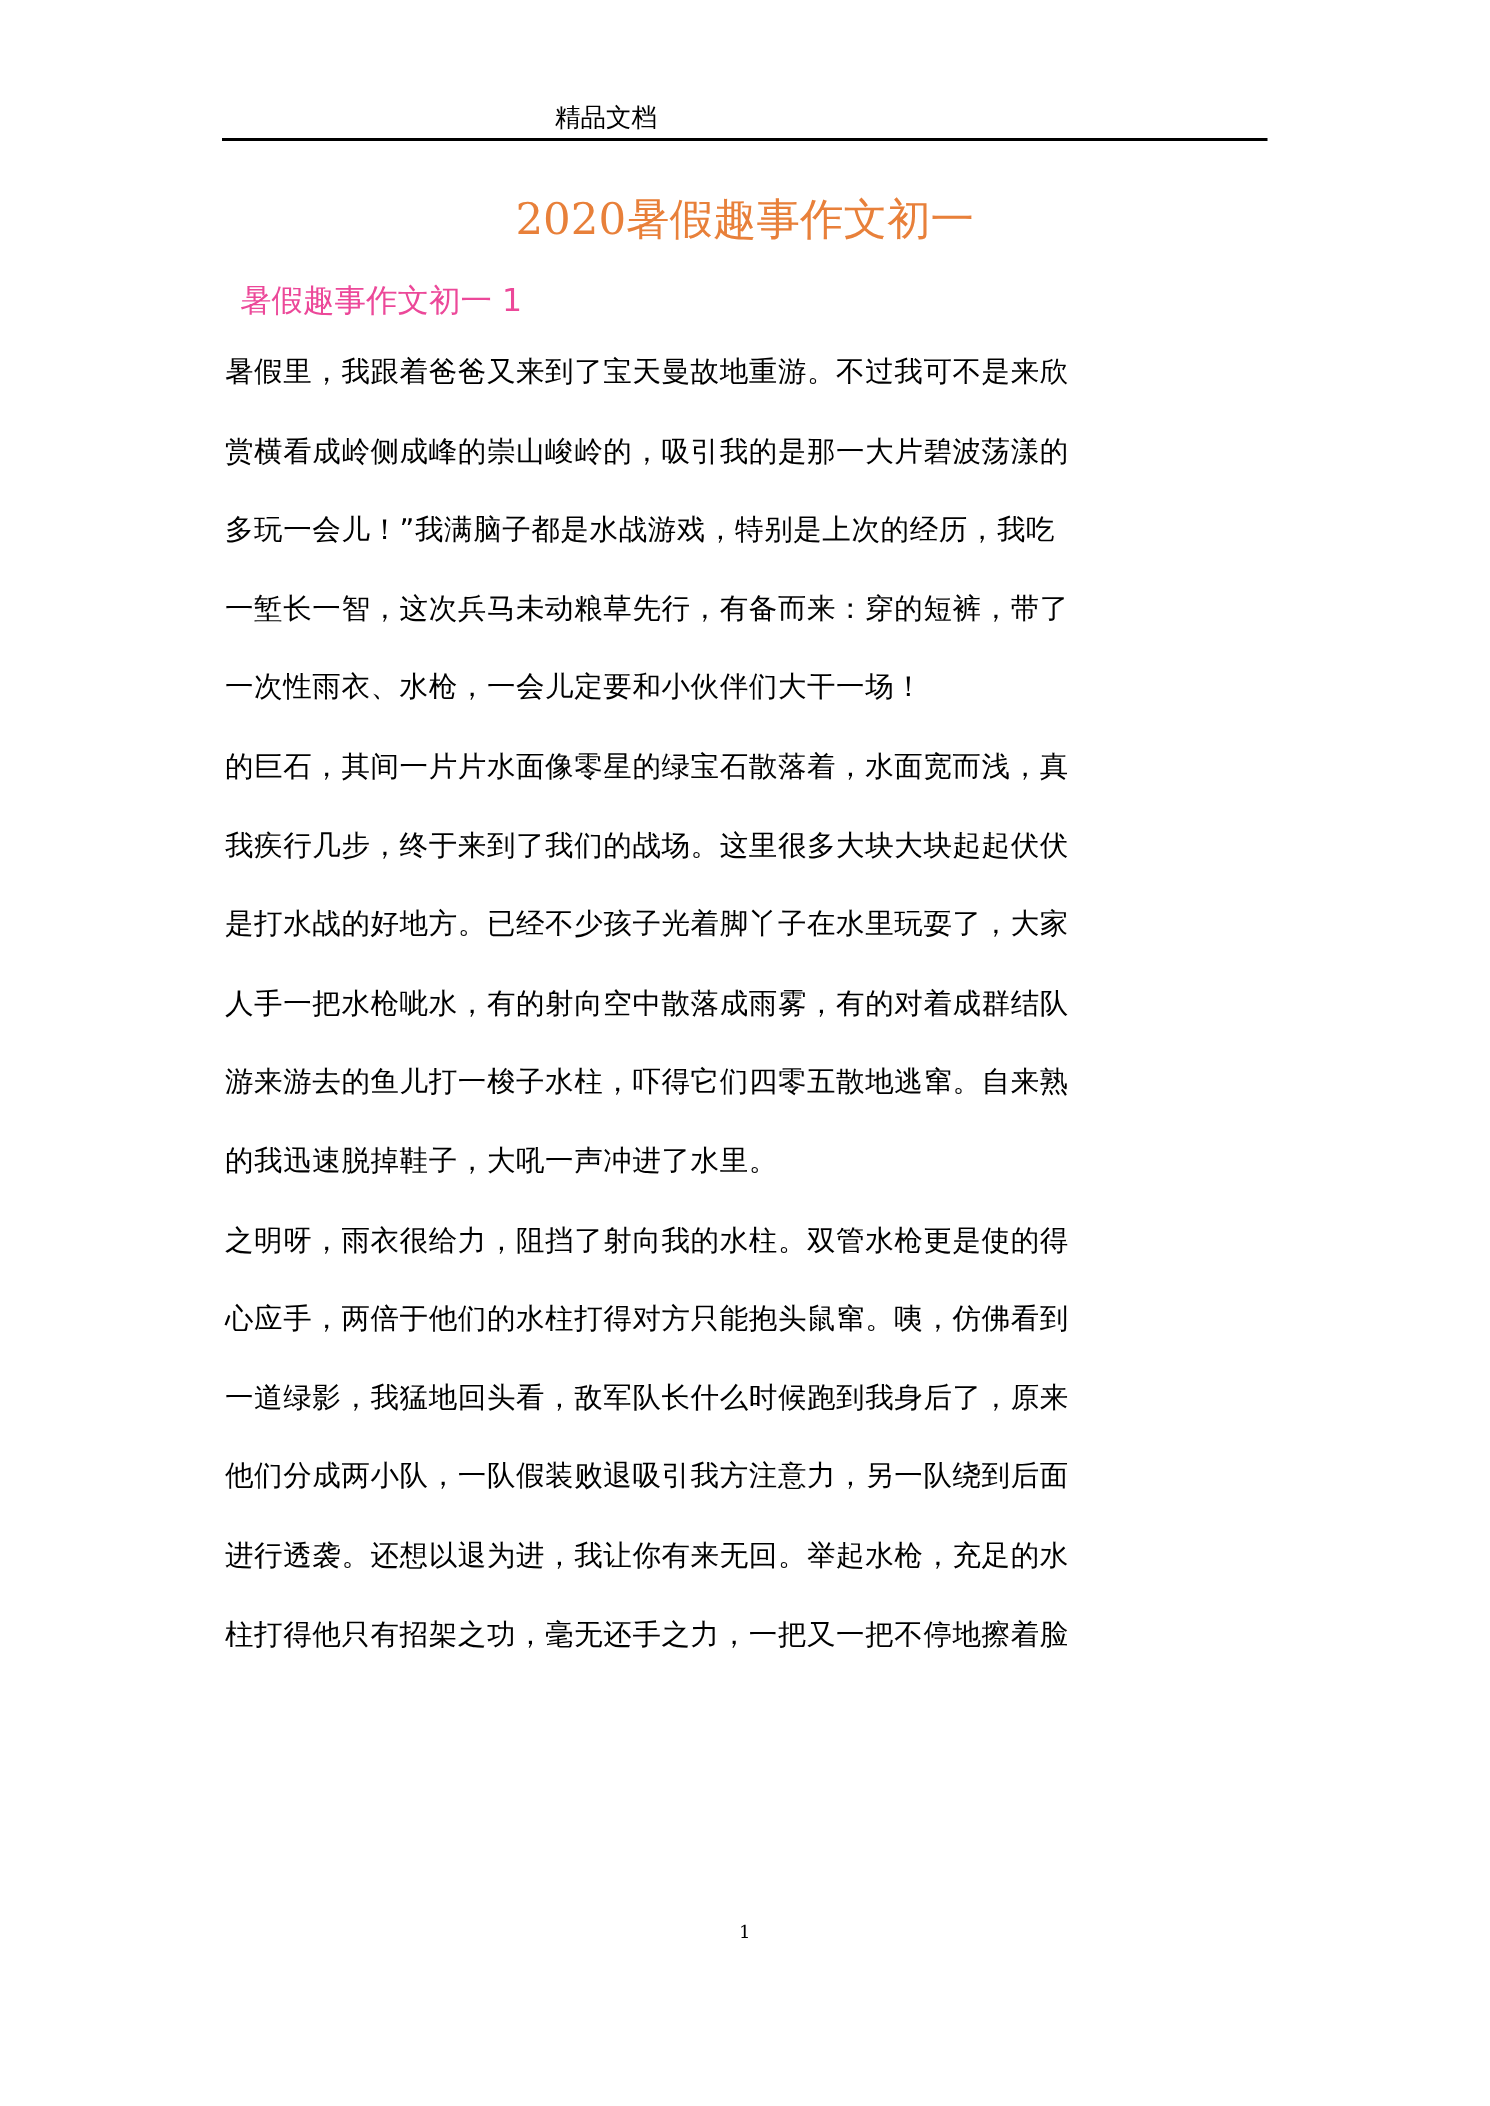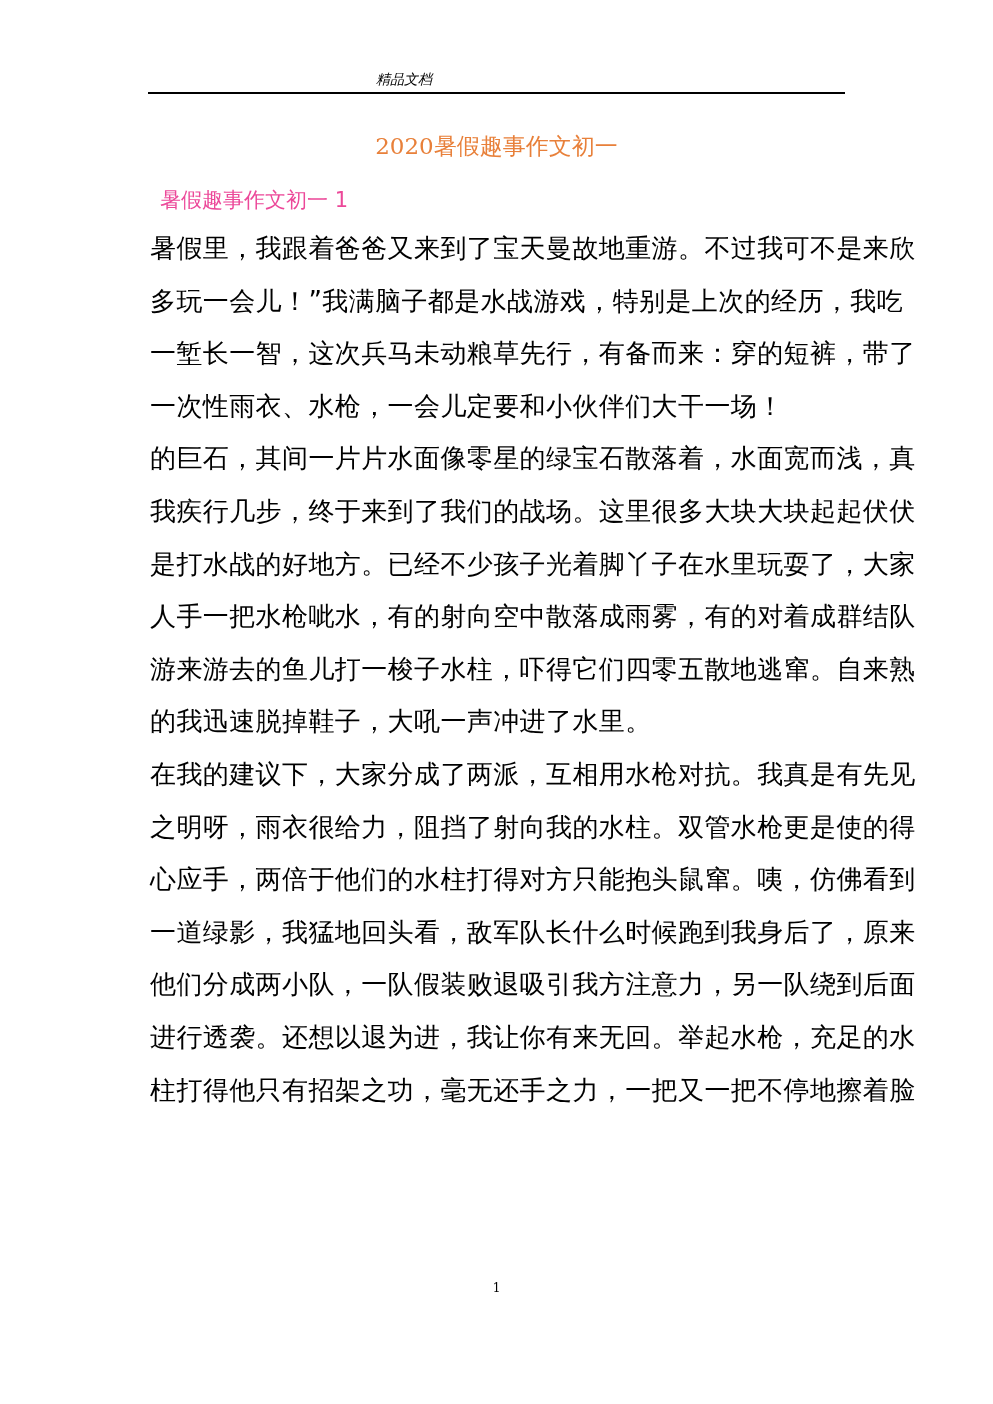--- a/index.html
+++ b/index.html
@@ -2,68 +2,68 @@
 <html><head>
   <meta charset="utf-8">
   <style>
     html, body { margin: 0; padding: 0; }
     body {
       width: 993px; height: 1404px; background: #ffffff; position: relative; overflow: hidden;
       font-family: "DejaVu Sans", "Liberation Sans", sans-serif; color: #000;
     }
     .header-text {
       position: absolute; top: 70px; left: 0; width: 808px; text-align: center;
-      font-size: 14px; line-height: 18px; color: #000; font-style: italic;
+      font-size: 17px; line-height: 18px; color: #000;
     }
     .header-rule {
       position: absolute; top: 92px; left: 148px; width: 697px; height: 0;
       border-top: 2px solid #000;
     }
     .title {
       position: absolute; top: 128px; left: 0; width: 993px; text-align: center;
       font-family: "DejaVu Serif", "Liberation Serif", serif;
-      font-size: 23px; line-height: 36px; color: #e8803a;
+      font-size: 29px; line-height: 36px; color: #e8803a;
     }
     .subtitle {
       position: absolute; top: 183px; left: 160px;
       font-size: 21px; line-height: 34px; color: #ec4899;
     }
     .body {
       position: absolute; top: 230px; left: 150px; width: 693px;
     }
     .line {
-      height: 52.6px; line-height: 36px; font-size: 26px; white-space: nowrap;
+      height: 52.6px; line-height: 36px; font-size: 19px; white-space: nowrap;
       letter-spacing: 0.4px; overflow: visible;
     }
     .page-number {
       position: absolute; top: 1280px; left: 0; width: 993px; text-align: center;
       font-family: "DejaVu Serif", "Liberation Serif", serif; font-size: 12px; line-height: 16px;
     }
   </style>
 </head>
 <body>
 
 <div class="header-text">精品文档</div>
 <div class="header-rule"></div>
 
 <div class="title">2020暑假趣事作文初一</div>
 <div class="subtitle">暑假趣事作文初一 1</div>
 
 <div class="body">
   <div class="line">暑假里，我跟着爸爸又来到了宝天曼故地重游。不过我可不是来欣</div>
+  <div class="line">赏横看成岭侧成峰的崇山峻岭的，吸引我的是那一大片碧波荡漾的</div>
   <div class="line">多玩一会儿！”我满脑子都是水战游戏，特别是上次的经历，我吃</div>
   <div class="line">一堑长一智，这次兵马未动粮草先行，有备而来：穿的短裤，带了</div>
   <div class="line">一次性雨衣、水枪，一会儿定要和小伙伴们大干一场！</div>
   <div class="line">的巨石，其间一片片水面像零星的绿宝石散落着，水面宽而浅，真</div>
   <div class="line">我疾行几步，终于来到了我们的战场。这里很多大块大块起起伏伏</div>
   <div class="line">是打水战的好地方。已经不少孩子光着脚丫子在水里玩耍了，大家</div>
   <div class="line">人手一把水枪呲水，有的射向空中散落成雨雾，有的对着成群结队</div>
   <div class="line">游来游去的鱼儿打一梭子水柱，吓得它们四零五散地逃窜。自来熟</div>
   <div class="line">的我迅速脱掉鞋子，大吼一声冲进了水里。</div>
-  <div class="line">在我的建议下，大家分成了两派，互相用水枪对抗。我真是有先见</div>
   <div class="line">之明呀，雨衣很给力，阻挡了射向我的水柱。双管水枪更是使的得</div>
   <div class="line">心应手，两倍于他们的水柱打得对方只能抱头鼠窜。咦，仿佛看到</div>
   <div class="line">一道绿影，我猛地回头看，敌军队长什么时候跑到我身后了，原来</div>
   <div class="line">他们分成两小队，一队假装败退吸引我方注意力，另一队绕到后面</div>
   <div class="line">进行透袭。还想以退为进，我让你有来无回。举起水枪，充足的水</div>
   <div class="line">柱打得他只有招架之功，毫无还手之力，一把又一把不停地擦着脸</div>
 </div>
 
 <div class="page-number">1</div>
 

